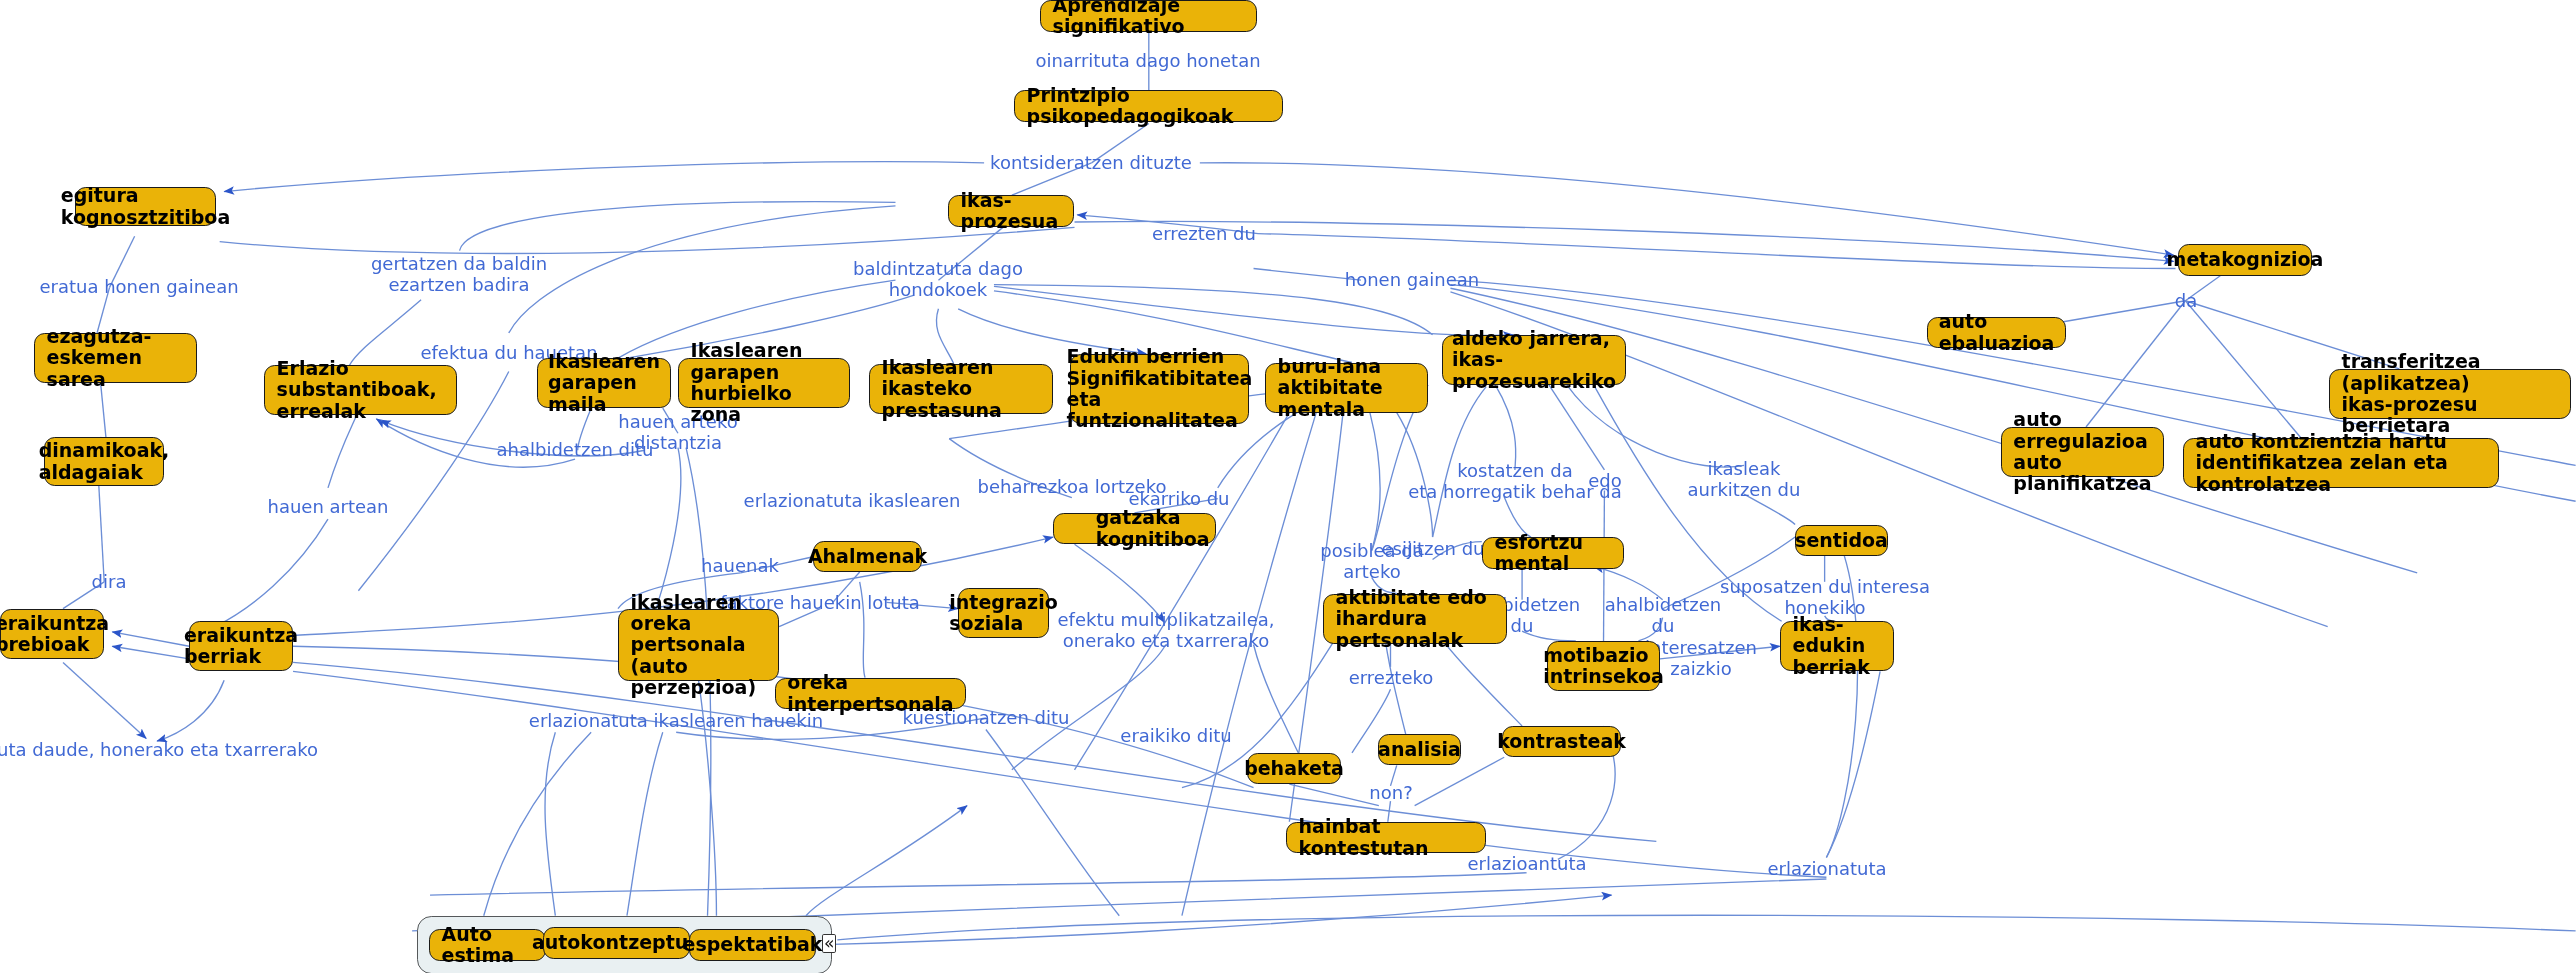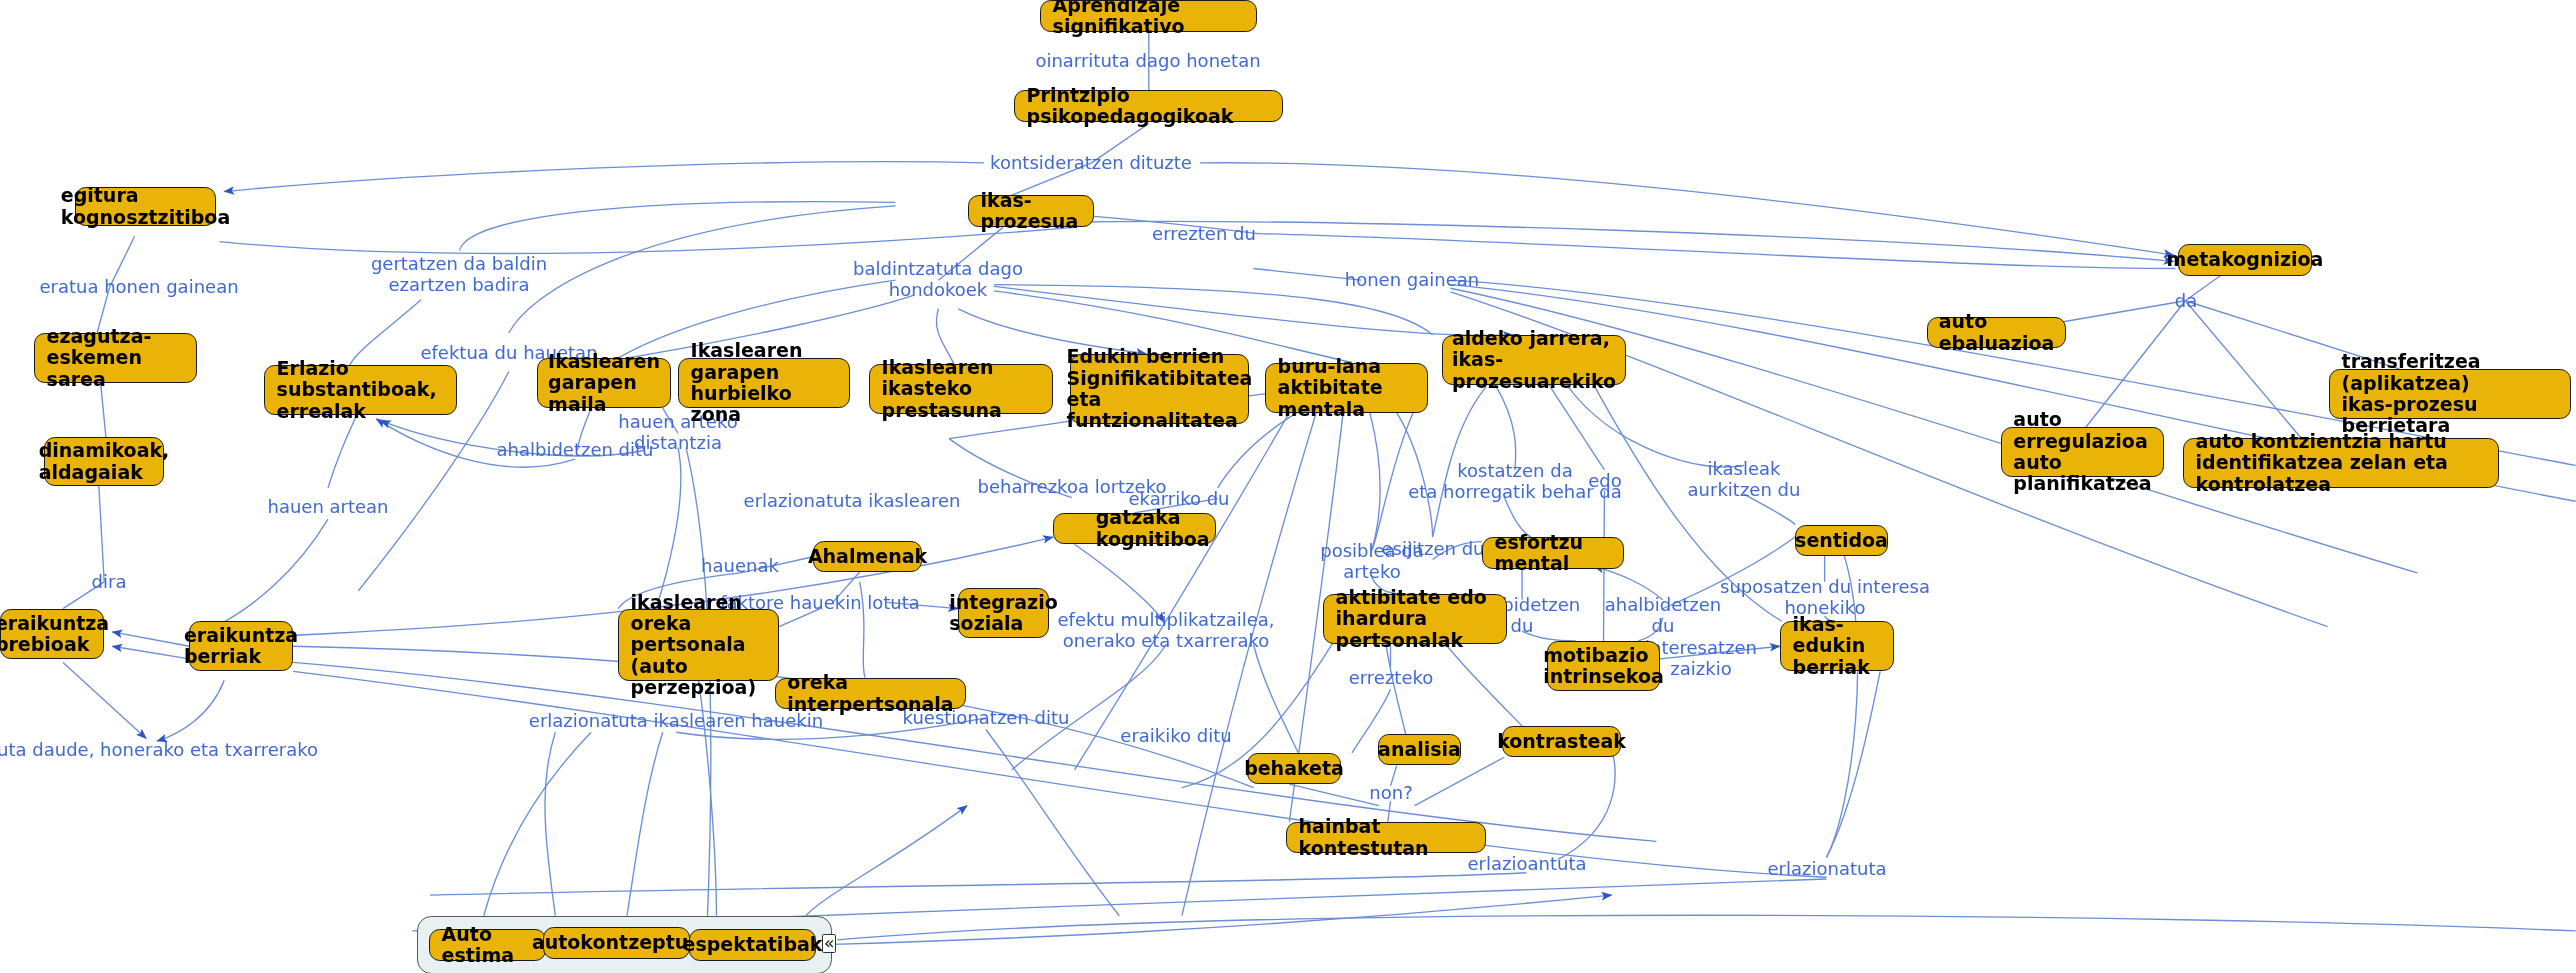--- a/index.html
+++ b/index.html
@@ -212,21 +212,21 @@
       <path d="M2877,1040 C2400,1020 1400,1010 935,1050"></path>
     </g>
   </svg>
 
   <div id="nodes-layer">
       <div class="group-box" style="left: 417px; top: 916px; width: 415px; height: 58px;"></div>
       <div class="node" style="left: 1040px; top: 0px; width: 217px; height: 32px;">Aprendizaje signifikativo</div>
       <div class="node" style="left: 1014px; top: 90px; width: 269px; height: 32px;">Printzipio psikopedagogikoak</div>
       <div class="node" style="left: 75px; top: 187px; width: 141px; height: 39px;">egitura
 kognosztzitiboa</div>
-      <div class="node" style="left: 948px; top: 195px; width: 126px; height: 32px; margin-left: 20px;">ikas-prozesua</div>
+      <div class="node" style="left: 948px; top: 195px; width: 126px; height: 32px;">ikas-prozesua</div>
       <div class="node" style="left: 2178px; top: 244px; width: 134px; height: 32px;">metakognizioa</div>
       <div class="node" style="left: 34px; top: 333px; width: 163px; height: 50px;">ezagutza-eskemen
 sarea</div>
       <div class="node" style="left: 1927px; top: 317px; width: 139px; height: 31px;">auto ebaluazioa</div>
       <div class="node" style="left: 264px; top: 365px; width: 193px; height: 50px;">Erlazio substantiboak,
 errealak</div>
       <div class="node" style="left: 537px; top: 358px; width: 134px; height: 50px;">Ikaslearen
 garapen maila</div>
       <div class="node" style="left: 678px; top: 358px; width: 172px; height: 50px;">Ikaslearen garapen
 hurbielko zona</div>

